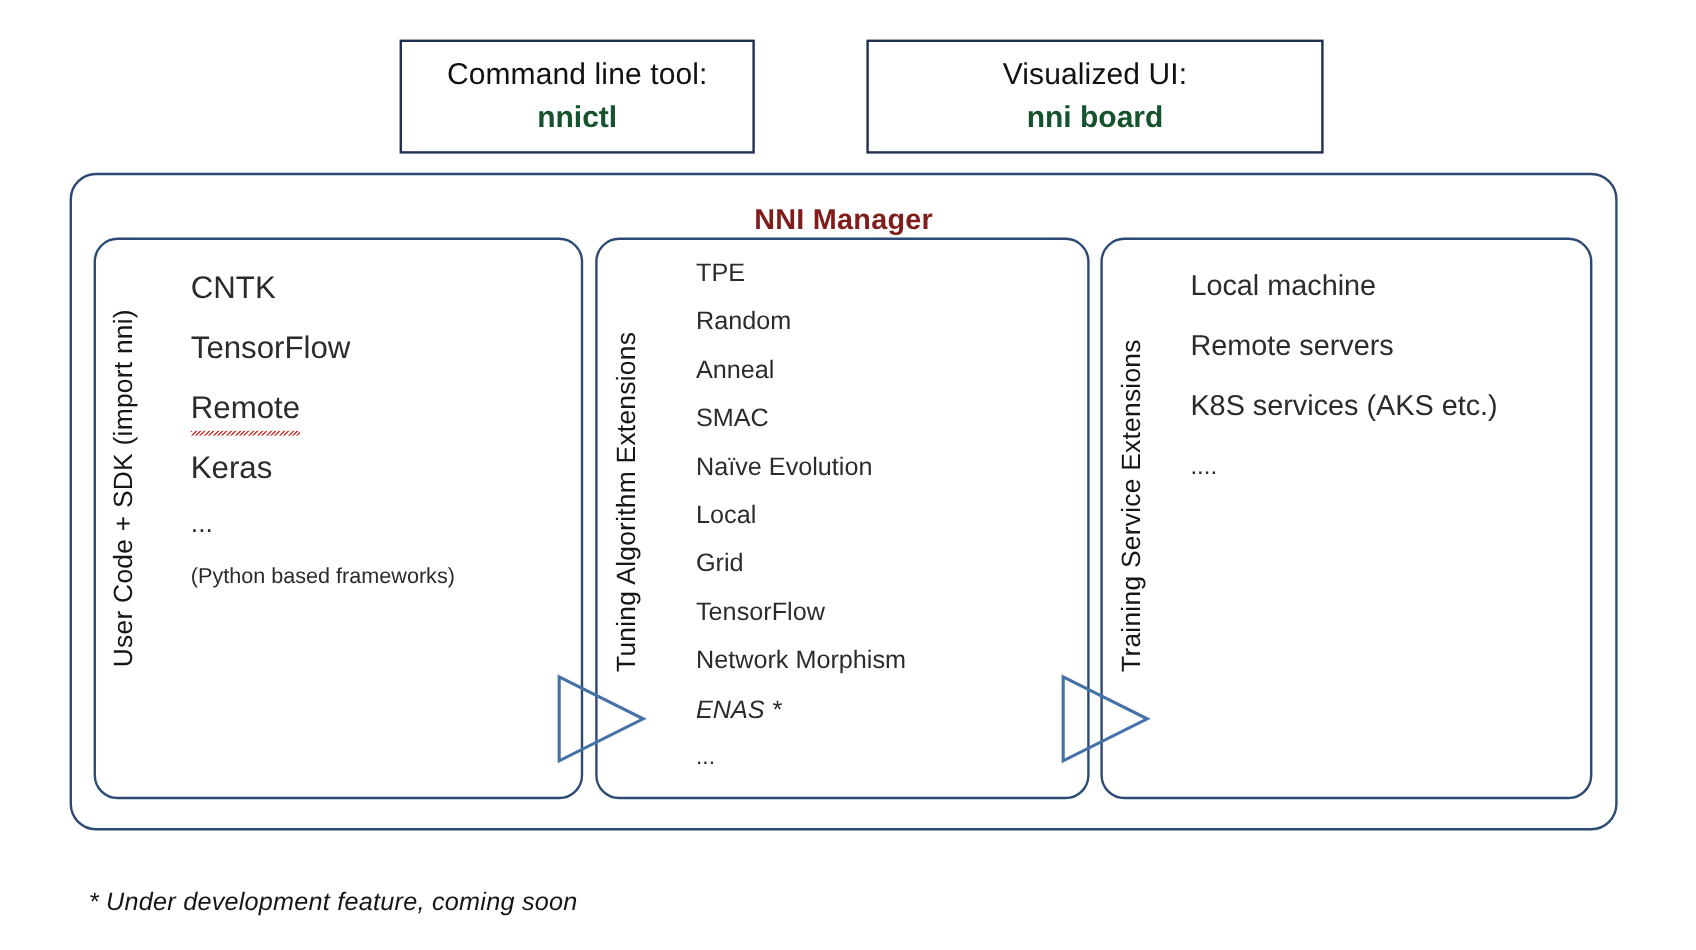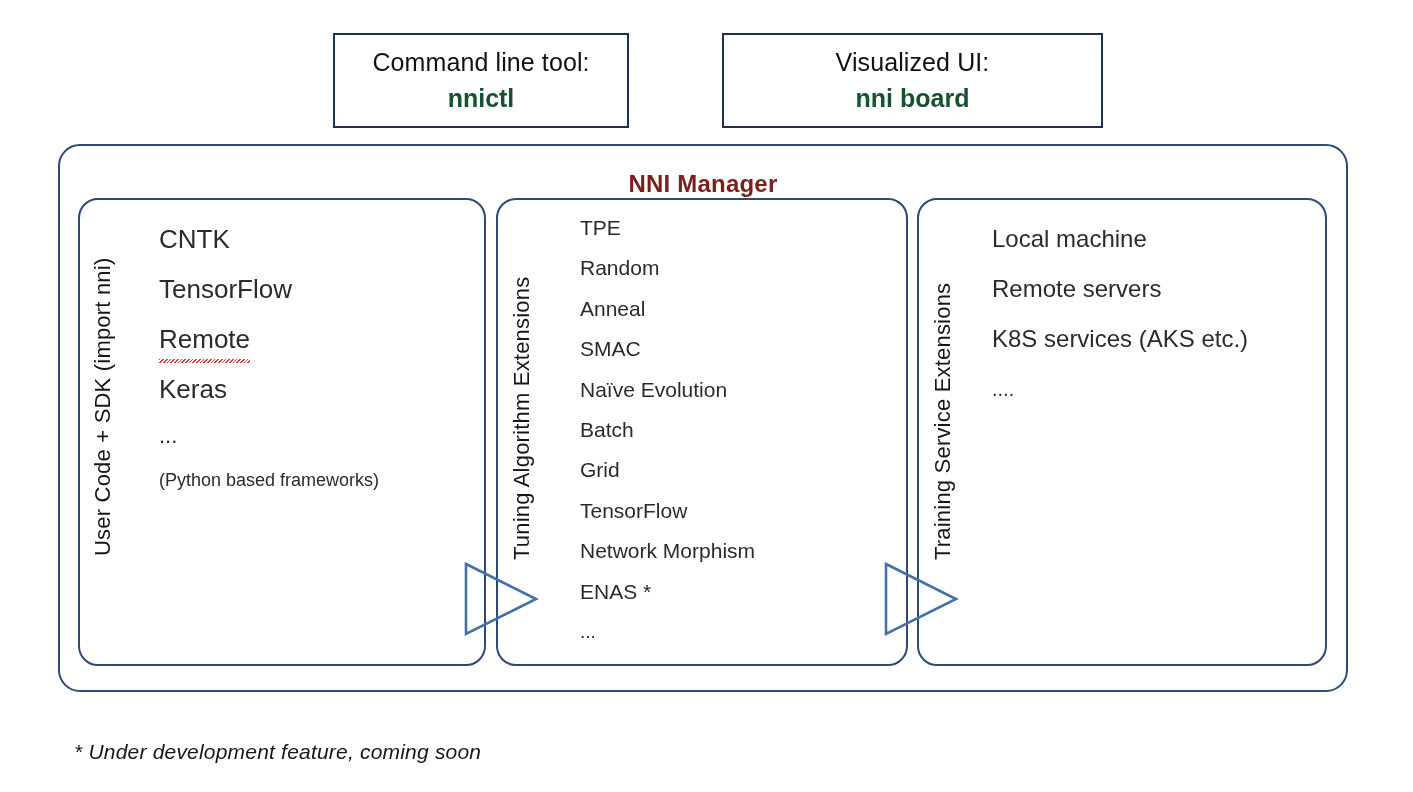--- a/index.html
+++ b/index.html
@@ -141,21 +141,21 @@
         rgba(255,255,255,0) 1.2px, rgba(255,255,255,0) 2.6px
       );
   }
 
   #list-middle { left: 576px; top: 204px; }
   #list-middle li {
     font-size: 21px;
     line-height: 40.4px;
     font-weight: 300;
   }
-  #list-middle li.italic { }
+  #list-middle li.italic { font-style: italic; }
   #list-middle li.dots  { font-size: 19px; }
 
   #list-right { left: 988px; top: 210px; }
   #list-right li {
     font-size: 24px;
     line-height: 50px;
     font-weight: 300;
   }
   #list-right li.dots { font-size: 20px; }
 
@@ -208,21 +208,21 @@
 </ul>
 
 <div class="col-box" id="col-middle"></div>
 <div class="vlabel" id="vlabel-middle">Tuning Algorithm Extensions</div>
 <ul class="item-list" id="list-middle">
   <li>TPE</li>
   <li>Random</li>
   <li>Anneal</li>
   <li>SMAC</li>
   <li>Naïve Evolution</li>
-  <li>Batch</li>
+  <li>Local</li>
   <li>Grid</li>
   <li>TensorFlow</li>
   <li>Network Morphism</li>
   <li class="italic">ENAS *</li>
   <li class="dots">...</li>
 </ul>
 
 <div class="col-box" id="col-right"></div>
 <div class="vlabel" id="vlabel-right">Training Service Extensions</div>
 <ul class="item-list" id="list-right">

